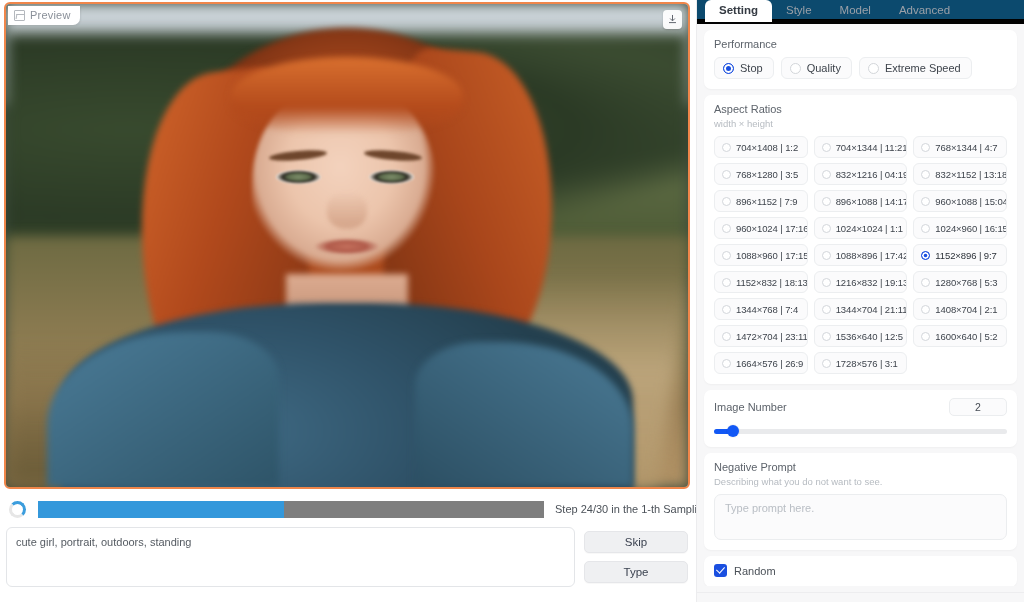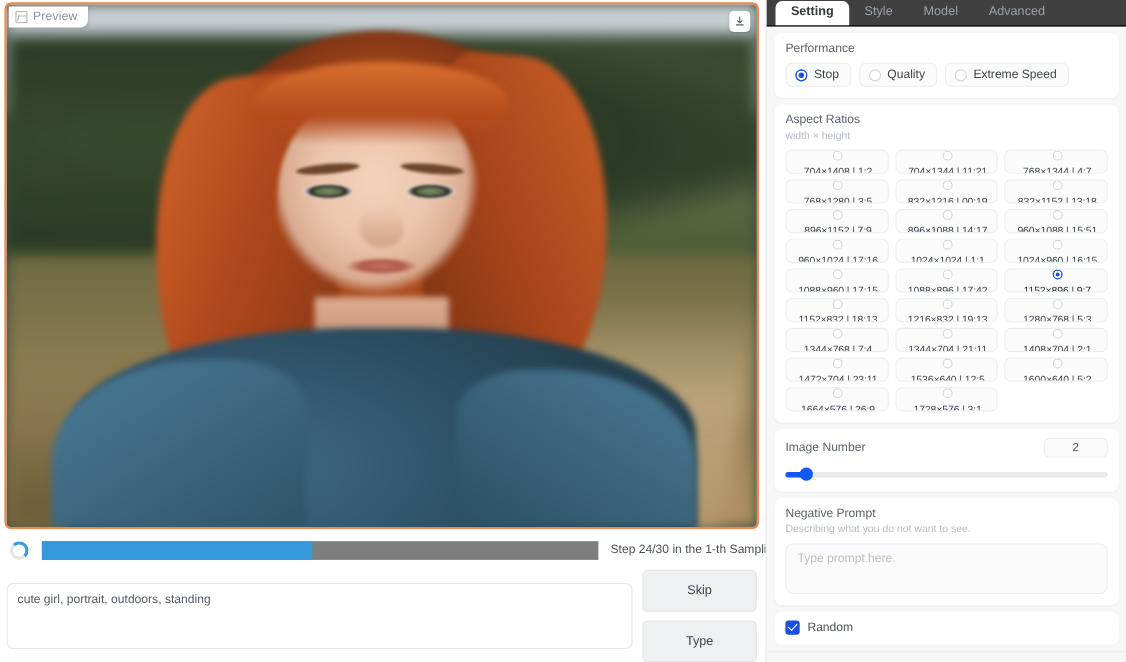--- a/index.html
+++ b/index.html
@@ -264,21 +264,21 @@
     border-radius: 6px;
     background: #ffffff;
     padding: 7px 9px;
     font-size: 11px;
     color: #555b62;
     line-height: 1.3;
     overflow: hidden;
   }
   .btn-col { display: flex; flex-direction: column; gap: 8px; width: 104px; }
   .gbtn {
-    height: 38px;
+    height: 22px;
     border-radius: 5px;
     background: #eff0f2;
     border: 1px solid #e5e6e9;
     color: #3b4250;
     font-size: 11.5px;
     display: flex; align-items: center; justify-content: center;
     box-shadow: 0 1px 1px rgba(0,0,0,0.03);
   }
 
   
@@ -286,25 +286,25 @@
     width: 328px;
     height: 602px;
     background: #f7f7f8;
     border-left: 1px solid #ececee;
     display: flex;
     flex-direction: column;
     position: relative;
   }
   .tabs {
     display: flex;
-    align-items: flex-end;
+    align-items: flex-start;
     height: 24px;
     padding-left: 8px;
-    background: #404040;
-    border-bottom: 1px solid #000000;
+    background: #0c4a6e;
+    border-bottom: 5px solid #000000;
   }
   .tab {
     padding: 3px 14px 4px;
     font-size: 11.5px;
     color: #9aa0a8;
     border-radius: 6px 6px 0 0;
     line-height: 1.3;
   }
   .tab.active {
     background: #ffffff;
@@ -367,21 +367,20 @@
     gap: 5px 6px;
   }
   .ar-item {
     display: flex; align-items: center; gap: 5px;
     border: 1px solid #eceef0;
     border-radius: 6px;
     background: #fbfbfc;
     height: 22px;
     padding: 0 5px 0 7px;
     overflow: hidden;
-    flex-direction: column;
   }
   .ar-item .ar-label {
     font-size: 9.5px;
     color: #3e444c;
     white-space: nowrap;
     letter-spacing: -.1px;
   }
   .ar-item.sel .ar-label { color: #2b3138; }
 
   .num-head {
@@ -558,37 +557,37 @@
             <div class="ar-item">
               <span class="radio" style="width: 9px; height: 9px;"></span>
               <span class="ar-label">768×1344 | 4:7</span>
             </div>
             <div class="ar-item">
               <span class="radio" style="width: 9px; height: 9px;"></span>
               <span class="ar-label">768×1280 | 3:5</span>
             </div>
             <div class="ar-item">
               <span class="radio" style="width: 9px; height: 9px;"></span>
-              <span class="ar-label">832×1216 | 00:19</span>
+              <span class="ar-label">832×1216 | 04:19</span>
             </div>
             <div class="ar-item">
               <span class="radio" style="width: 9px; height: 9px;"></span>
               <span class="ar-label">832×1152 | 13:18</span>
             </div>
             <div class="ar-item">
               <span class="radio" style="width: 9px; height: 9px;"></span>
               <span class="ar-label">896×1152 | 7:9</span>
             </div>
             <div class="ar-item">
               <span class="radio" style="width: 9px; height: 9px;"></span>
               <span class="ar-label">896×1088 | 14:17</span>
             </div>
             <div class="ar-item">
               <span class="radio" style="width: 9px; height: 9px;"></span>
-              <span class="ar-label">960×1088 | 15:51</span>
+              <span class="ar-label">960×1088 | 15:04</span>
             </div>
             <div class="ar-item">
               <span class="radio" style="width: 9px; height: 9px;"></span>
               <span class="ar-label">960×1024 | 17:16</span>
             </div>
             <div class="ar-item">
               <span class="radio" style="width: 9px; height: 9px;"></span>
               <span class="ar-label">1024×1024 | 1:1</span>
             </div>
             <div class="ar-item">

